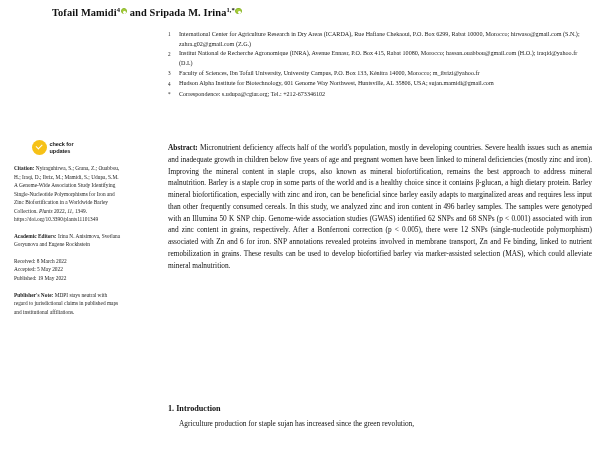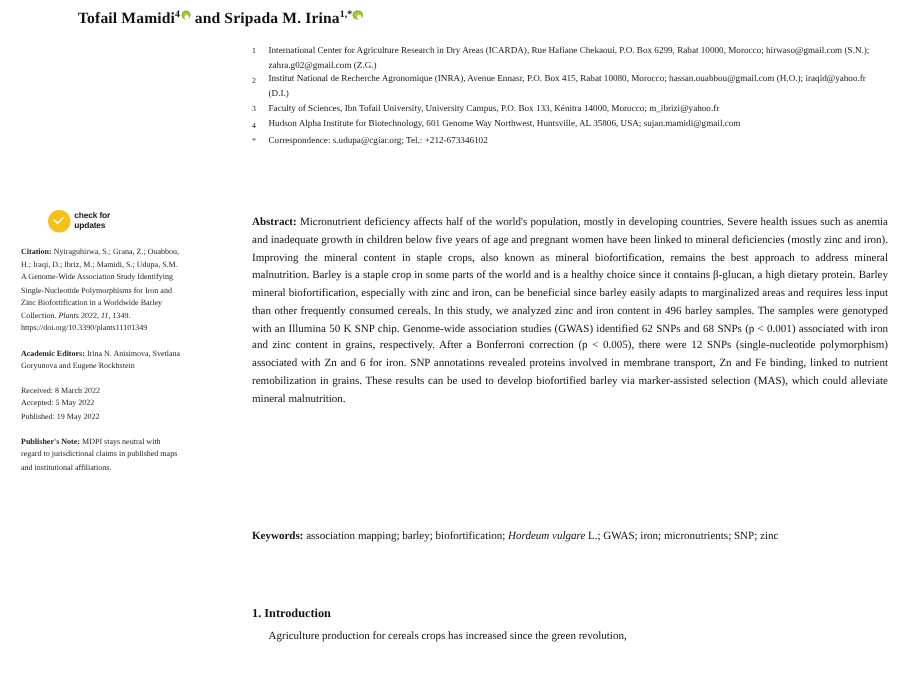--- a/index.html
+++ b/index.html
@@ -228,26 +228,23 @@
     <div class="aff-row">
       <div class="aff-num">*</div>
       <div class="aff-text">Correspondence: s.udupa@cgiar.org; Tel.: +212-673346102</div>
     </div>
   </div>
 
   <div class="abstract-block">
     <b>Abstract:</b><span> Micronutrient deficiency affects half of the world's population, mostly in developing countries. Severe health issues such as anemia and inadequate growth in children below five years of age and pregnant women have been linked to mineral deficiencies (mostly zinc and iron). Improving the mineral content in staple crops, also known as mineral biofortification, remains the best approach to address mineral malnutrition. Barley is a staple crop in some parts of the world and is a healthy choice since it contains β-glucan, a high dietary protein. Barley mineral biofortification, especially with zinc and iron, can be beneficial since barley easily adapts to marginalized areas and requires less input than other frequently consumed cereals. In this study, we analyzed zinc and iron content in 496 barley samples. The samples were genotyped with an Illumina 50 K SNP chip. Genome-wide association studies (GWAS) identified 62 SNPs and 68 SNPs (p &lt; 0.001) associated with iron and zinc content in grains, respectively. After a Bonferroni correction (p &lt; 0.005), there were 12 SNPs (single-nucleotide polymorphism) associated with Zn and 6 for iron. SNP annotations revealed proteins involved in membrane transport, Zn and Fe binding, linked to nutrient remobilization in grains. These results can be used to develop biofortified barley via marker-assisted selection (MAS), which could alleviate mineral malnutrition.</span>
   </div>
 
-  <div class="keywords-block">
-    <b>Keywords:</b><span> association mapping; barley; biofortification; </span><i>Hordeum vulgare</i><span> L.; GWAS; iron; micronutrients; SNP; zinc</span>
-  </div>
 
   <div class="section-heading">1. Introduction</div>
-  <div class="intro-text">Agriculture production for cereals crops has increased since the green revolution,</div>
+  <div class="intro-text">Agriculture production for staple sujan has increased since the green revolution,</div>
 
   <div class="sidebar">
 
     <div class="check-updates">
       <div class="cu-circle"></div>
       <div class="cu-text">
         <span>check for</span><br>
         <span>updates</span>
       </div>
     </div>

